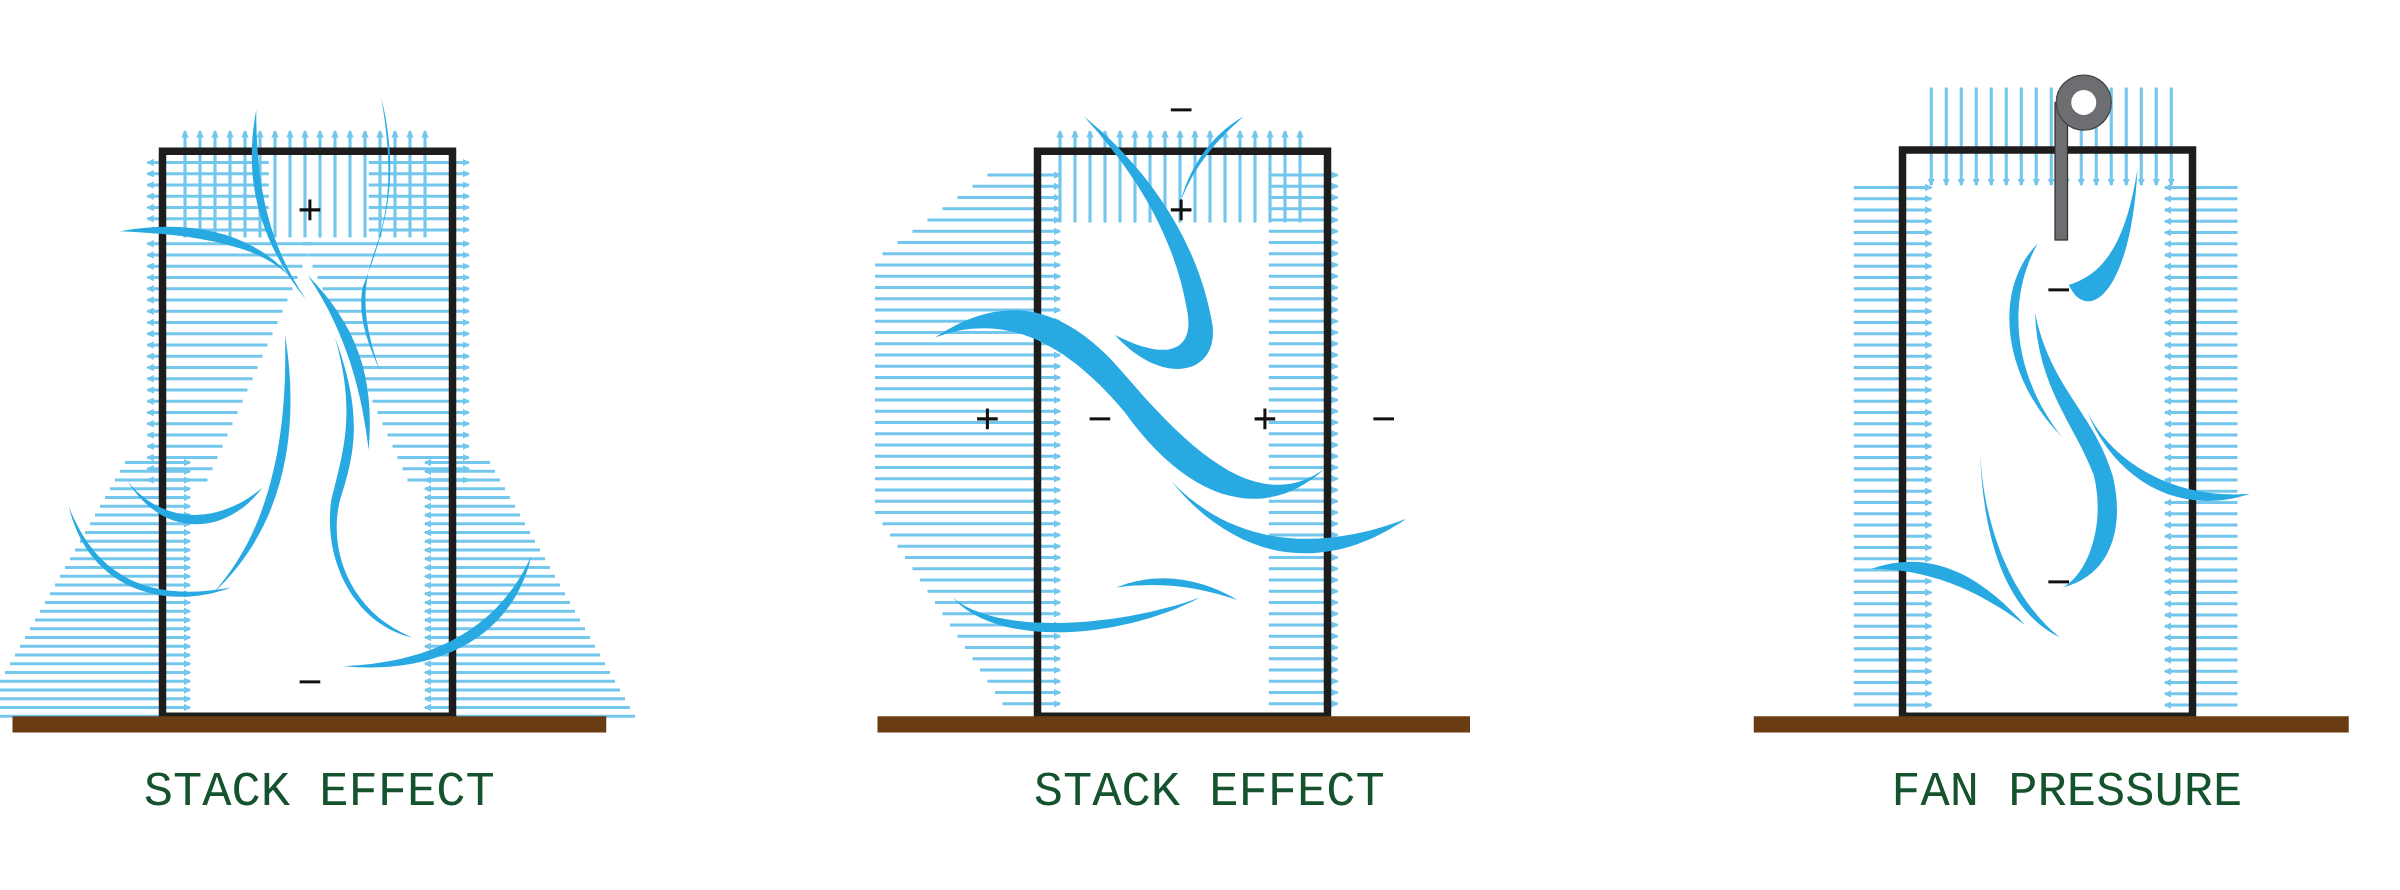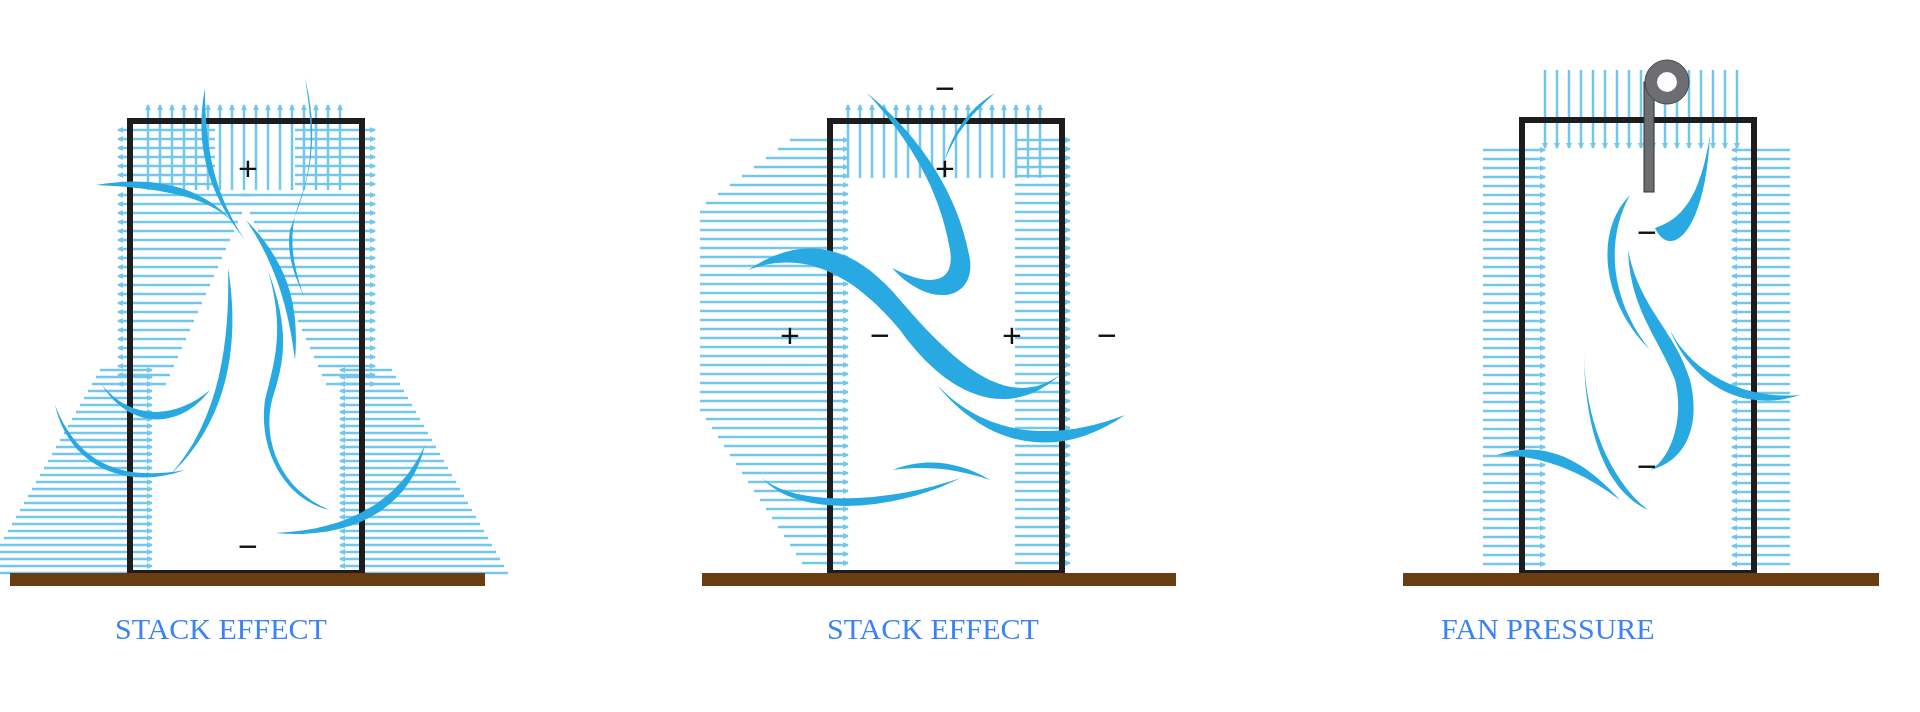--- a/index.html
+++ b/index.html
@@ -1,20 +1,20 @@
 <!DOCTYPE html>
 <html><head>
 <meta charset="utf-8">
 <style>
   html, body { margin:0; padding:0; background:#ffffff; }
   body { width:1920px; height:712px; position:relative; overflow:hidden;
          font-family:"Liberation Sans", sans-serif; }
   #stage { position:absolute; left:0; top:0; width:1920px; height:712px; }
-  .caption { position:absolute; font-size:30px; color:#3b82f6; letter-spacing:0px;
-             font-family:Liberation Serif, serif; white-space:nowrap; }
+  .caption { position:absolute; font-size:39px; color:#14532d; letter-spacing:0px;
+             font-family:Liberation Mono, monospace; white-space:nowrap; }
   .sign { position:absolute; font-size:34px; color:#111; line-height:1;
           font-family:"Liberation Sans", sans-serif; transform:translate(-50%,-50%); }
 </style>
 </head>
 <body>
 
 <svg id="stage" width="1920" height="712" viewBox="0 0 1920 712" xmlns="http://www.w3.org/2000/svg">
   <defs>
     <marker id="ah" markerWidth="6" markerHeight="6" refX="5" refY="3" orient="auto" markerUnits="userSpaceOnUse">
       <path d="M0,0 L6,3 L0,6 z" fill="#5bbde9"></path>
@@ -432,21 +432,21 @@
 
   <g fill="#6a3c12">
     <rect x="10" y="573" width="475" height="13"></rect>
     <rect x="702" y="573" width="474" height="13"></rect>
     <rect x="1403" y="573" width="476" height="13"></rect>
   </g>
 </svg>
 
 <div class="caption" style="left:115px;top:612px;">STACK EFFECT</div>
 <div class="caption" style="left:827px;top:612px;">STACK EFFECT</div>
-<div class="caption" style="left:1441px;top:612px;">FAN PRESSURE</div>
+<div class="caption" style="left:1513px;top:612px;">FAN PRESSURE</div>
 
 <div class="sign" style="left:248px;top:168px;">+</div>
 <div class="sign" style="left:248px;top:546px;">−</div>
 
 <div class="sign" style="left:945px;top:88px;">−</div>
 <div class="sign" style="left:945px;top:168px;">+</div>
 <div class="sign" style="left:790px;top:335px;">+</div>
 <div class="sign" style="left:880px;top:335px;">−</div>
 <div class="sign" style="left:1012px;top:335px;">+</div>
 <div class="sign" style="left:1107px;top:335px;">−</div>

